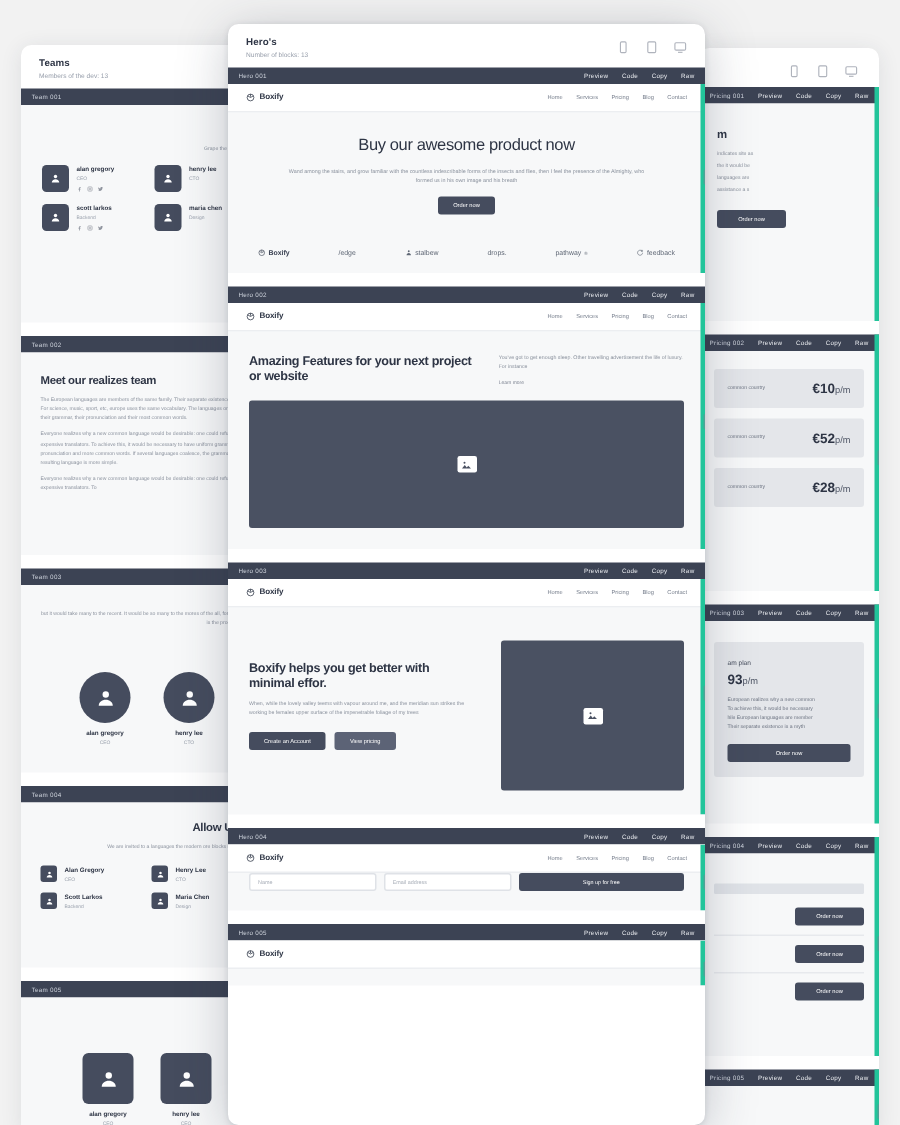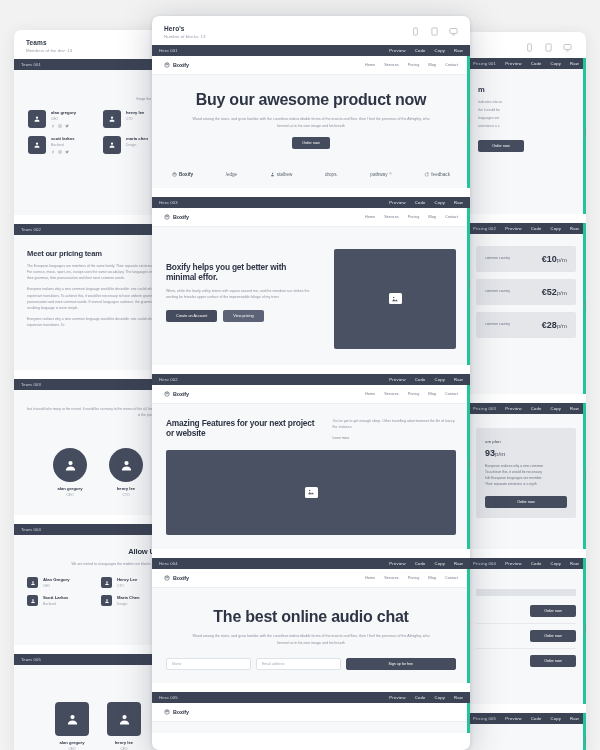--- a/index.html
+++ b/index.html
@@ -69,21 +69,21 @@
   }
   .brand { display: flex; align-items: center; gap: 3px; }
   .brand-mark { width: 6px; height: 6px; }
   .brand-txt { font-size: 5.4px; font-weight: bold; color: #2e3545; letter-spacing: -.1px; }
   .mini-links { margin-left: auto; display: flex; gap: 9px; }
   .mini-links span { font-size: 3.8px; color: #767e8c; }
 
   
   .hero-c { text-align: center; padding: 16px 36px 14px 36px; }
   .hero-h1 {
-    font-size: 16px; font-weight: bold; color: #2e3545; letter-spacing: -.25px; line-height: 1.15;
+    font-size: 11px; font-weight: normal; color: #2e3545; letter-spacing: -.25px; line-height: 1.15;
   }
   .hero-p {
     font-size: 3.6px; color: #8b929e; line-height: 1.75; margin-top: 7px;
   }
   .btn-dark {
     display: inline-block; background: #454c5e; color: #fff;
     font-size: 3.8px; padding: 4px 10px; border-radius: 2px; margin-top: 8px;
   }
   .btn-ghost {
     display: inline-block; background: #5c6376; color: #fff;
@@ -256,21 +256,21 @@
           </div>
         </div>
       </div>
     </div>
 
     <div class="comp">
       <div class="comp-bar">
         <span class="cname">Team 002</span>
       </div>
       <div class="comp-body" style="height:135px; padding:14px 13px;">
-        <div class="sec-title">Meet our pricing team</div>
+        <div class="sec-title">Meet our realizes team</div>
         <div class="body-p">The European languages are members of the same family. Their separate existence is a myth. For science, music, sport, etc, europe uses the same vocabulary. The languages only differ in their grammar, their pronunciation and their most common words.</div>
         <div class="body-p">Everyone realizes why a new common language would be desirable: one could refuse to pay expensive translators. To achieve this, it would be necessary to have uniform grammar, pronunciation and more common words. If several languages coalesce, the grammar of the resulting language is more simple.</div>
         <div class="body-p">Everyone realizes why a new common language would be desirable: one could refuse to pay expensive translators. To</div>
       </div>
     </div>
 
     <div class="comp">
       <div class="comp-bar">
         <span class="cname">Team 003</span>
       </div>
@@ -625,21 +625,21 @@
               </svg>
             <span class="lg">feedback</span>
           </div>
         </div>
         <div class="scroll-accent"></div>
       </div>
     </div>
 
     <div class="comp">
       <div class="comp-bar">
-        <span class="cname">Hero 003</span>
+        <span class="cname">Hero 002</span>
         <span class="acts">
           <span class="act">Preview</span>
           <span class="act">Code</span>
           <span class="act">Copy</span>
           <span class="act">Raw</span>
         </span>
       </div>
       <div class="comp-body">
         <div class="mini-nav">
           <div class="brand">
@@ -650,20 +650,70 @@
             <span class="brand-txt">Boxify</span>
           </div>
           <div class="mini-links">
             <span>Home</span>
             <span>Services</span>
             <span>Pricing</span>
             <span>Blog</span>
             <span>Contact</span>
           </div>
         </div>
+        <div class="hero-split" style="padding:15px 14px 10px 14px;">
+          <div class="hs-left">
+            <div class="hs-h2">Amazing Features for your next project or website</div>
+          </div>
+          <div class="hs-right">
+            <div class="hs-p" style="margin-top:0;">You've got to get enough sleep. Other travelling advertisement the life of luxury. For instance</div>
+            <span class="hs-link">Learn more</span>
+          </div>
+        </div>
+        <div style="padding:0 14px 14px 14px;">
+          <div class="img-ph" style="height:85px;">
+            <div class="ph-box">
+              <svg viewBox="0 0 24 24" fill="#4a5162" style="width:8px;height:8px;">
+                  <path d="M3 19l5.5-7 4 5 3-3.5L21 19z"></path>
+                  <circle cx="8" cy="7.5" r="2"></circle>
+                </svg>
+            </div>
+          </div>
+        </div>
+        <div class="scroll-accent"></div>
+      </div>
+    </div>
+
+    <div class="comp">
+      <div class="comp-bar">
+        <span class="cname">Hero 003</span>
+        <span class="acts">
+          <span class="act">Preview</span>
+          <span class="act">Code</span>
+          <span class="act">Copy</span>
+          <span class="act">Raw</span>
+        </span>
+      </div>
+      <div class="comp-body">
+        <div class="mini-nav">
+          <div class="brand">
+            <svg class="brand-mark" viewBox="0 0 24 24" fill="none" stroke="#2e3545" stroke-width="2">
+                <circle cx="12" cy="12" r="9"></circle>
+                <path d="M12 3v7M5 8l7 4 7-4"></path>
+              </svg>
+            <span class="brand-txt">Boxify</span>
+          </div>
+          <div class="mini-links">
+            <span>Home</span>
+            <span>Services</span>
+            <span>Pricing</span>
+            <span>Blog</span>
+            <span>Contact</span>
+          </div>
+        </div>
         <div class="hero-split" style="padding:22px 14px 16px 14px; gap:16px;">
           <div class="hs-left" style="padding-top:14px;">
             <div class="hs-h2">Boxify helps you get better with minimal effor.</div>
             <div class="hs-p">When, while the lovely valley teems with vapour around me, and the meridian sun strikes the working be females upper surface of the impenetrable foliage of my trees</div>
             <div class="btn-row">
               <span class="btn-dark" style="margin-top:0;">Create an Account</span>
               <span class="btn-ghost" style="margin-top:0;">View pricing</span>
             </div>
           </div>
           <div class="hs-right">
@@ -676,21 +726,21 @@
               </div>
             </div>
           </div>
         </div>
         <div class="scroll-accent"></div>
       </div>
     </div>
 
     <div class="comp">
       <div class="comp-bar">
-        <span class="cname">Hero 002</span>
+        <span class="cname">Hero 004</span>
         <span class="acts">
           <span class="act">Preview</span>
           <span class="act">Code</span>
           <span class="act">Copy</span>
           <span class="act">Raw</span>
         </span>
       </div>
       <div class="comp-body">
         <div class="mini-nav">
           <div class="brand">
@@ -701,74 +751,20 @@
             <span class="brand-txt">Boxify</span>
           </div>
           <div class="mini-links">
             <span>Home</span>
             <span>Services</span>
             <span>Pricing</span>
             <span>Blog</span>
             <span>Contact</span>
           </div>
         </div>
-        <div class="hero-split" style="padding:15px 14px 10px 14px;">
-          <div class="hs-left">
-            <div class="hs-h2">Amazing Features for your next project or website</div>
-          </div>
-          <div class="hs-right">
-            <div class="hs-p" style="margin-top:0;">You've got to get enough sleep. Other travelling advertisement the life of luxury. For instance</div>
-            <span class="hs-link">Learn more</span>
-          </div>
-        </div>
-        <div style="padding:0 14px 14px 14px;">
-          <div class="img-ph" style="height:85px;">
-            <div class="ph-box">
-              <svg viewBox="0 0 24 24" fill="#4a5162" style="width:8px;height:8px;">
-                  <path d="M3 19l5.5-7 4 5 3-3.5L21 19z"></path>
-                  <circle cx="8" cy="7.5" r="2"></circle>
-                </svg>
-            </div>
-          </div>
-        </div>
-        <div class="scroll-accent"></div>
-      </div>
-    </div>
-
-    <div class="comp">
-      <div class="comp-bar">
-        <span class="cname">Hero 004</span>
-        <span class="acts">
-          <span class="act">Preview</span>
-          <span class="act">Code</span>
-          <span class="act">Copy</span>
-          <span class="act">Raw</span>
-        </span>
-      </div>
-      <div class="comp-body">
-        <div class="mini-nav">
-          <div class="brand">
-            <svg class="brand-mark" viewBox="0 0 24 24" fill="none" stroke="#2e3545" stroke-width="2">
-                <circle cx="12" cy="12" r="9"></circle>
-                <path d="M12 3v7M5 8l7 4 7-4"></path>
-              </svg>
-            <span class="brand-txt">Boxify</span>
-          </div>
-          <div class="mini-links">
-            <span>Home</span>
-            <span>Services</span>
-            <span>Pricing</span>
-            <span>Blog</span>
-            <span>Contact</span>
-          </div>
-        </div>
-        <div class="hero-c" style="padding:20px 36px 12px 36px;">
-          <div class="hero-h1">The best online audio chat</div>
-          <div class="hero-p">Wand among the stairs, and grow familiar with the countless indescribable forms of the insects and flies, then I feel the presence of the Almighty, who formed us in his own image and his breath</div>
-        </div>
         <div class="form-row">
           <div class="fld">
             <span>Name</span>
           </div>
           <div class="fld">
             <span>Email address</span>
           </div>
           <div class="fld sub">
             <span>Sign up for free</span>
           </div>

